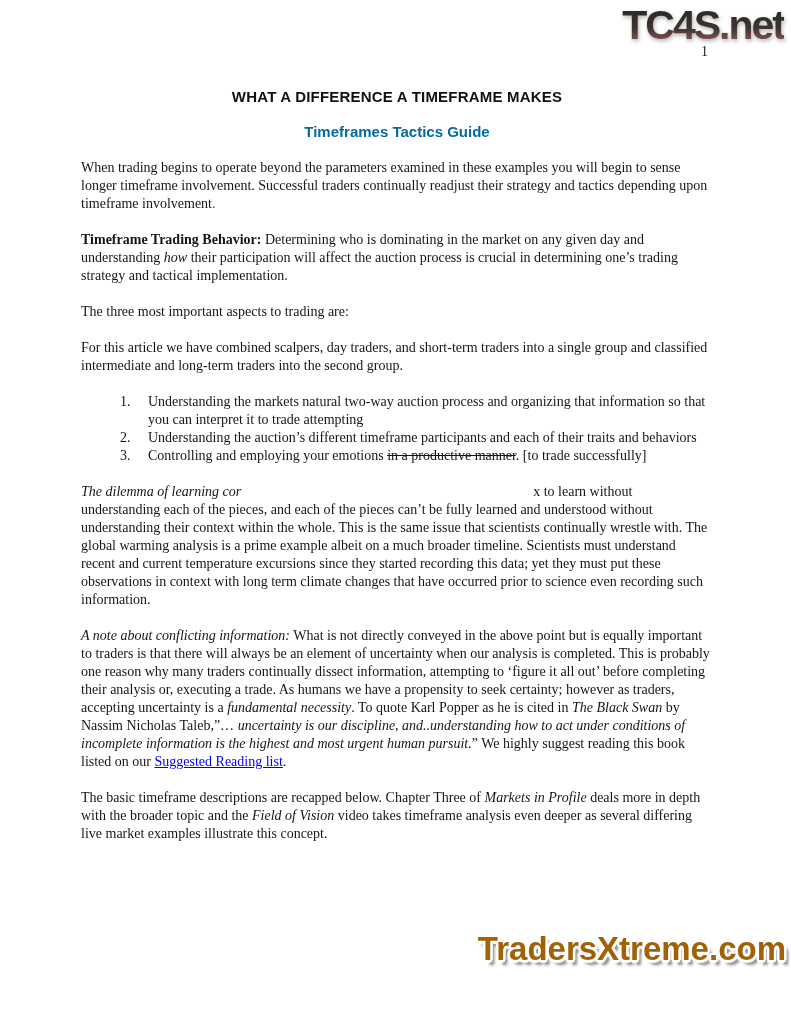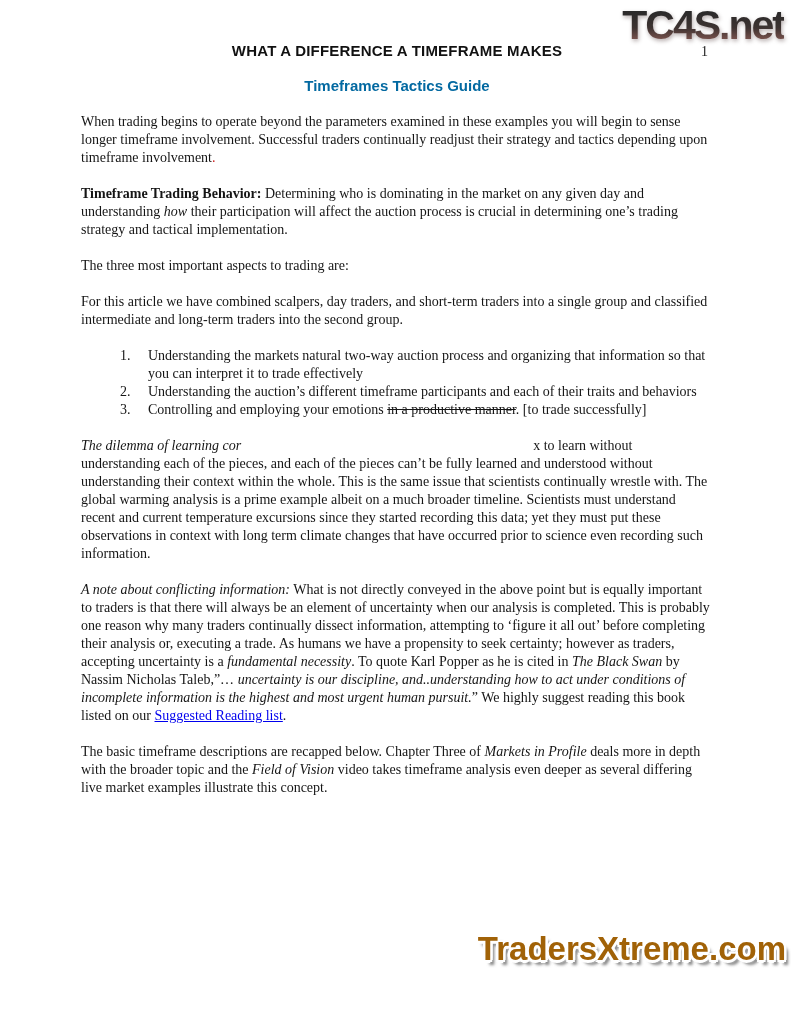--- a/index.html
+++ b/index.html
@@ -21,21 +21,21 @@
     color:transparent;
     filter:drop-shadow(1px 2px 2px rgba(90,70,70,0.45));
   }
   .page-number{
     position:absolute;top:44px;left:701px;
     font-size:14px;color:#222;
   }
   
   .content{
     position:absolute;top:0;left:81px;width:632px;
-    padding-top:42px;
+    padding-top:88px;
     font-size:14px;line-height:18px;
   }
   h1.doc-title{
     margin:0;text-align:center;
     font-family:"Liberation Sans", sans-serif;
     font-weight:bold;font-size:15px;letter-spacing:0.2px;color:#111;
   }
   h2.doc-subtitle{
     margin:17px 0 0 0;text-align:center;
     font-family:"Liberation Sans", sans-serif;
@@ -91,21 +91,21 @@
     <h1 class="doc-title">WHAT A DIFFERENCE A TIMEFRAME MAKES</h1>
     <h2 class="doc-subtitle">Timeframes Tactics Guide</h2>
     <div id="body-blocks">
         <p class="para"><span class="seg">When trading begins to operate beyond the parameters examined in these examples you will begin to sense longer timeframe involvement. Successful traders continually readjust their strategy and tactics depending upon timeframe involvement</span><span class="seg-red">.</span></p>
         <p class="para"><span class="seg-b">Timeframe Trading Behavior:</span><span class="seg"> Determining who is dominating in the market on any given day and understanding </span><span class="seg-i">how</span><span class="seg"> their participation will affect the auction process is crucial in determining one’s trading strategy and tactical implementation.</span></p>
         <p class="para"><span class="seg">The three most important aspects to trading are:</span></p>
         <p class="para"><span class="seg">For this article we have combined scalpers, day traders, and short-term traders into a single group and classified intermediate and long-term traders into the second group.</span></p>
         <div class="num-list">
           <div class="li-row">
             <span class="li-num">1.</span>
-            <span class="li-text"><span class="seg">Understanding the markets natural two-way auction process and organizing that information so that you can interpret it to trade effectively</span></span>
+            <span class="li-text"><span class="seg">Understanding the markets natural two-way auction process and organizing that information so that you can interpret it to trade attempting</span></span>
           </div>
           <div class="li-row">
             <span class="li-num">2.</span>
             <span class="li-text"><span class="seg">Understanding the auction’s different timeframe participants and each of their traits and behaviors</span></span>
           </div>
           <div class="li-row">
             <span class="li-num">3.</span>
             <span class="li-text"><span class="seg">Controlling and employing your emotions </span><span class="seg-s">in a productive manner</span><span class="seg">. [to trade successfully]</span></span>
           </div>
         </div>

